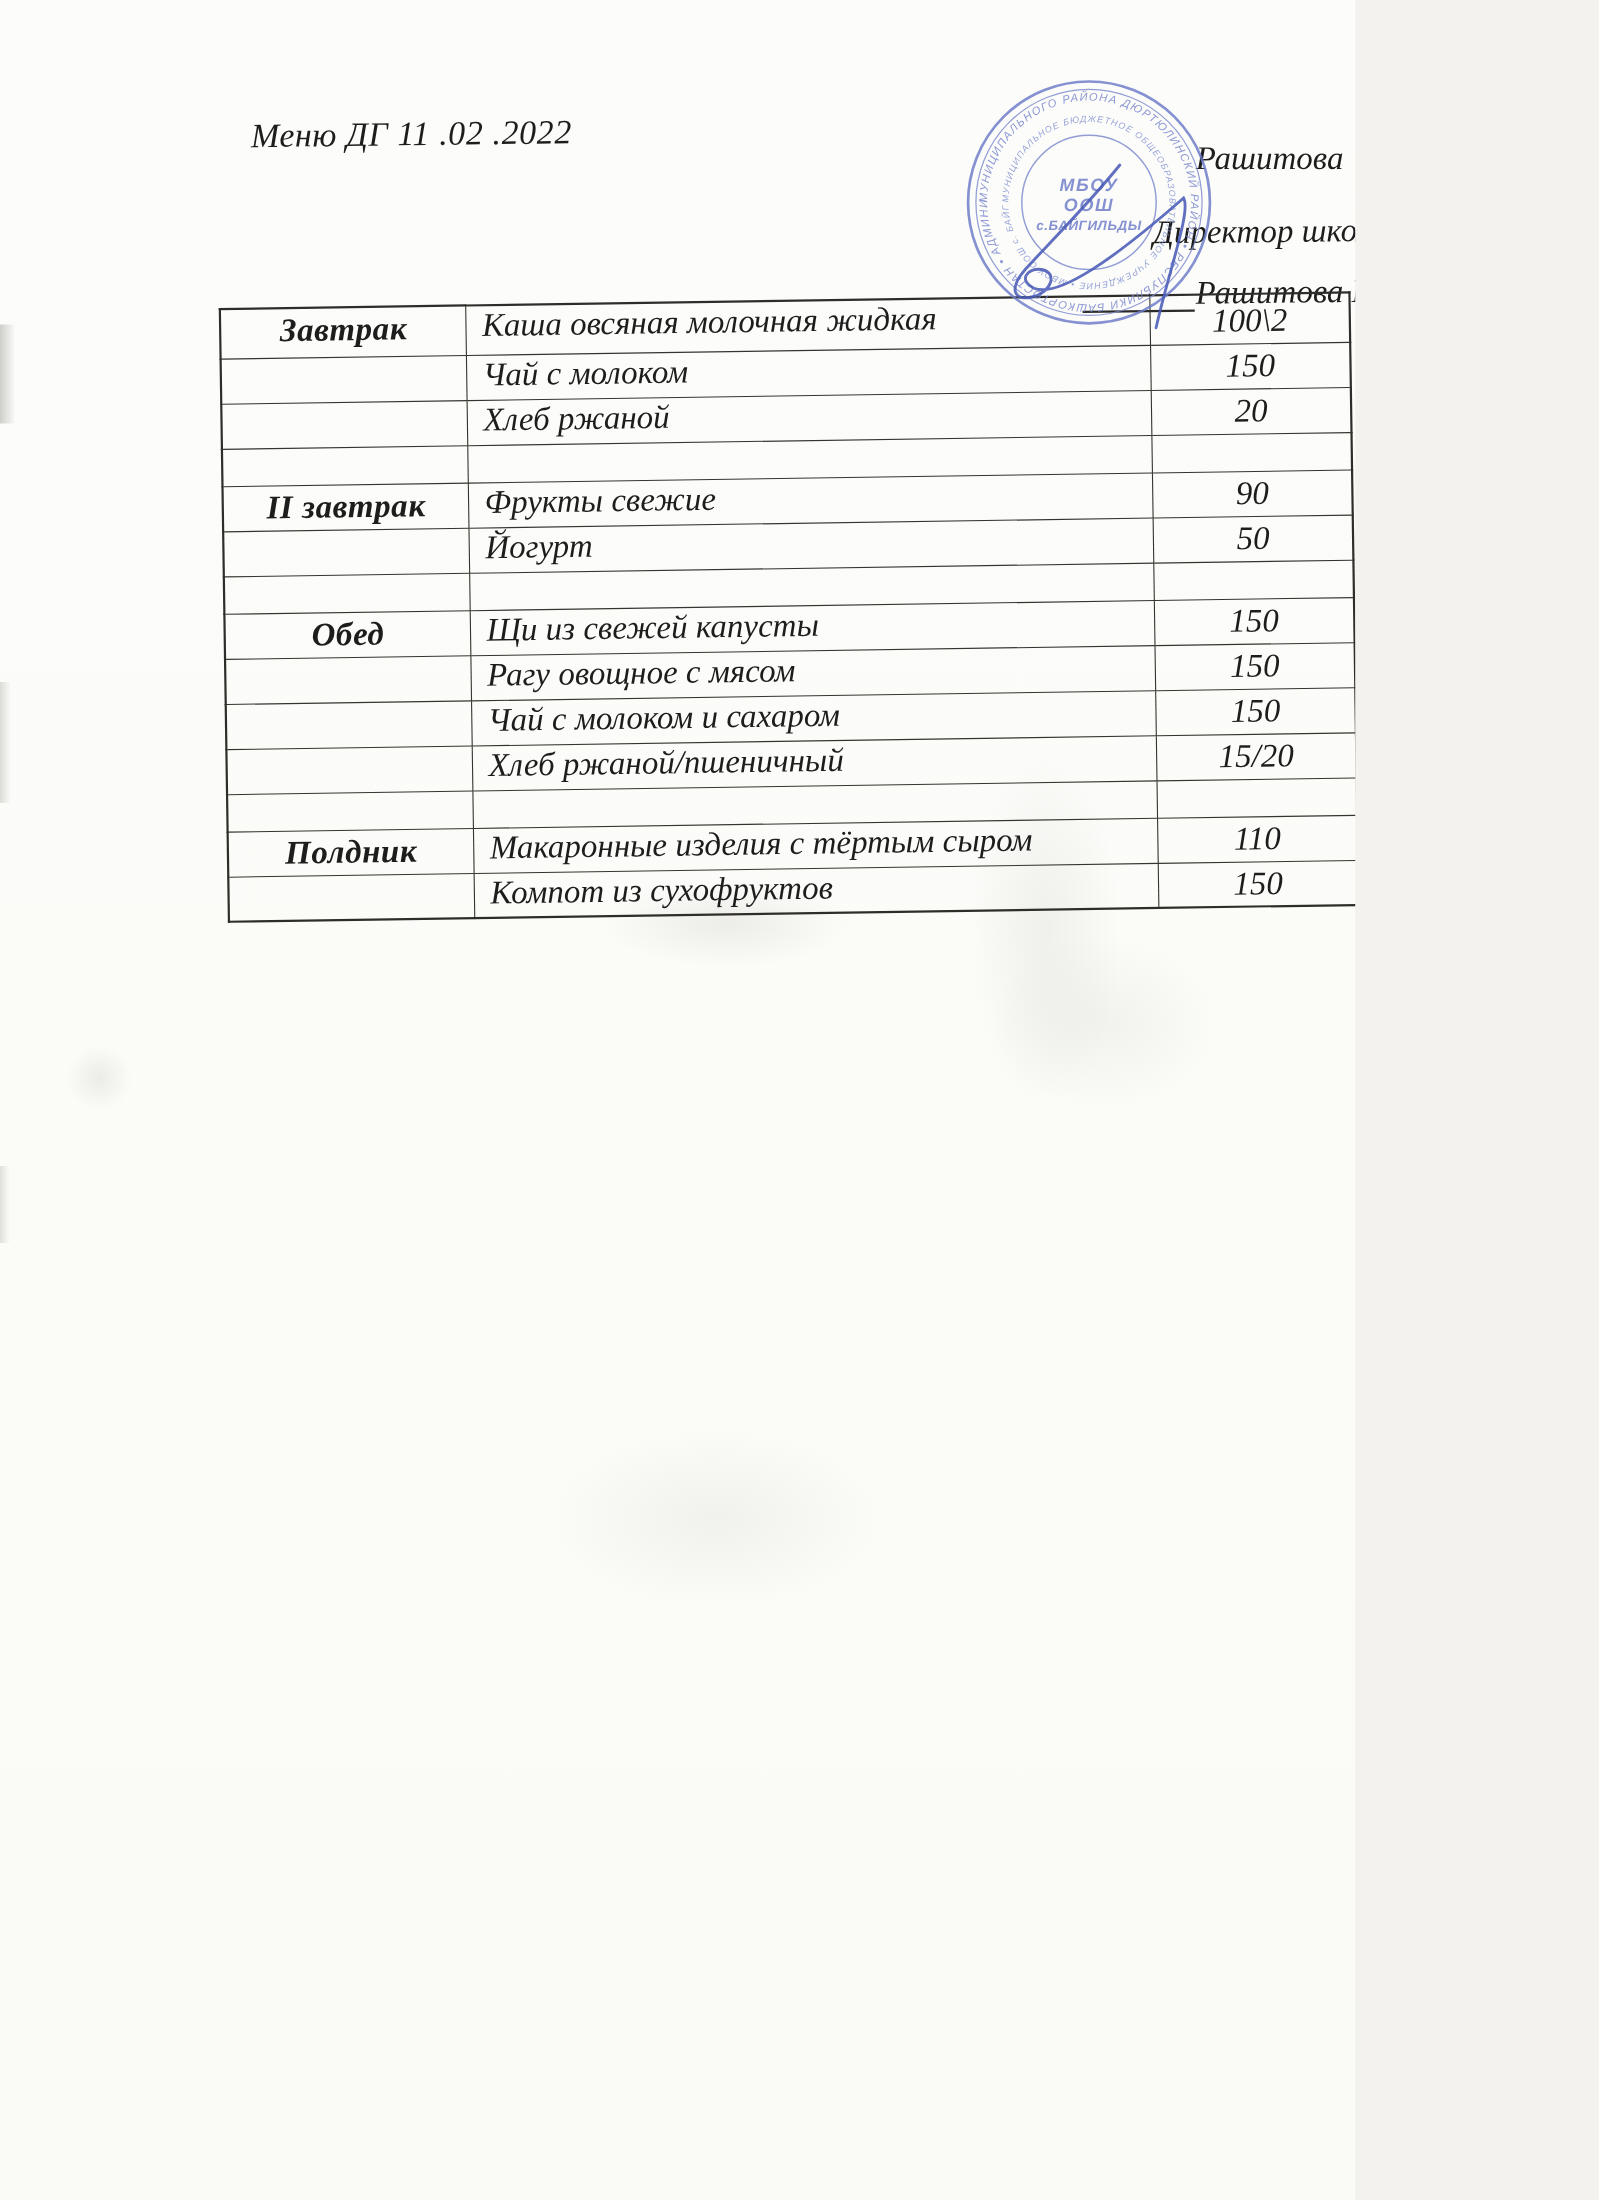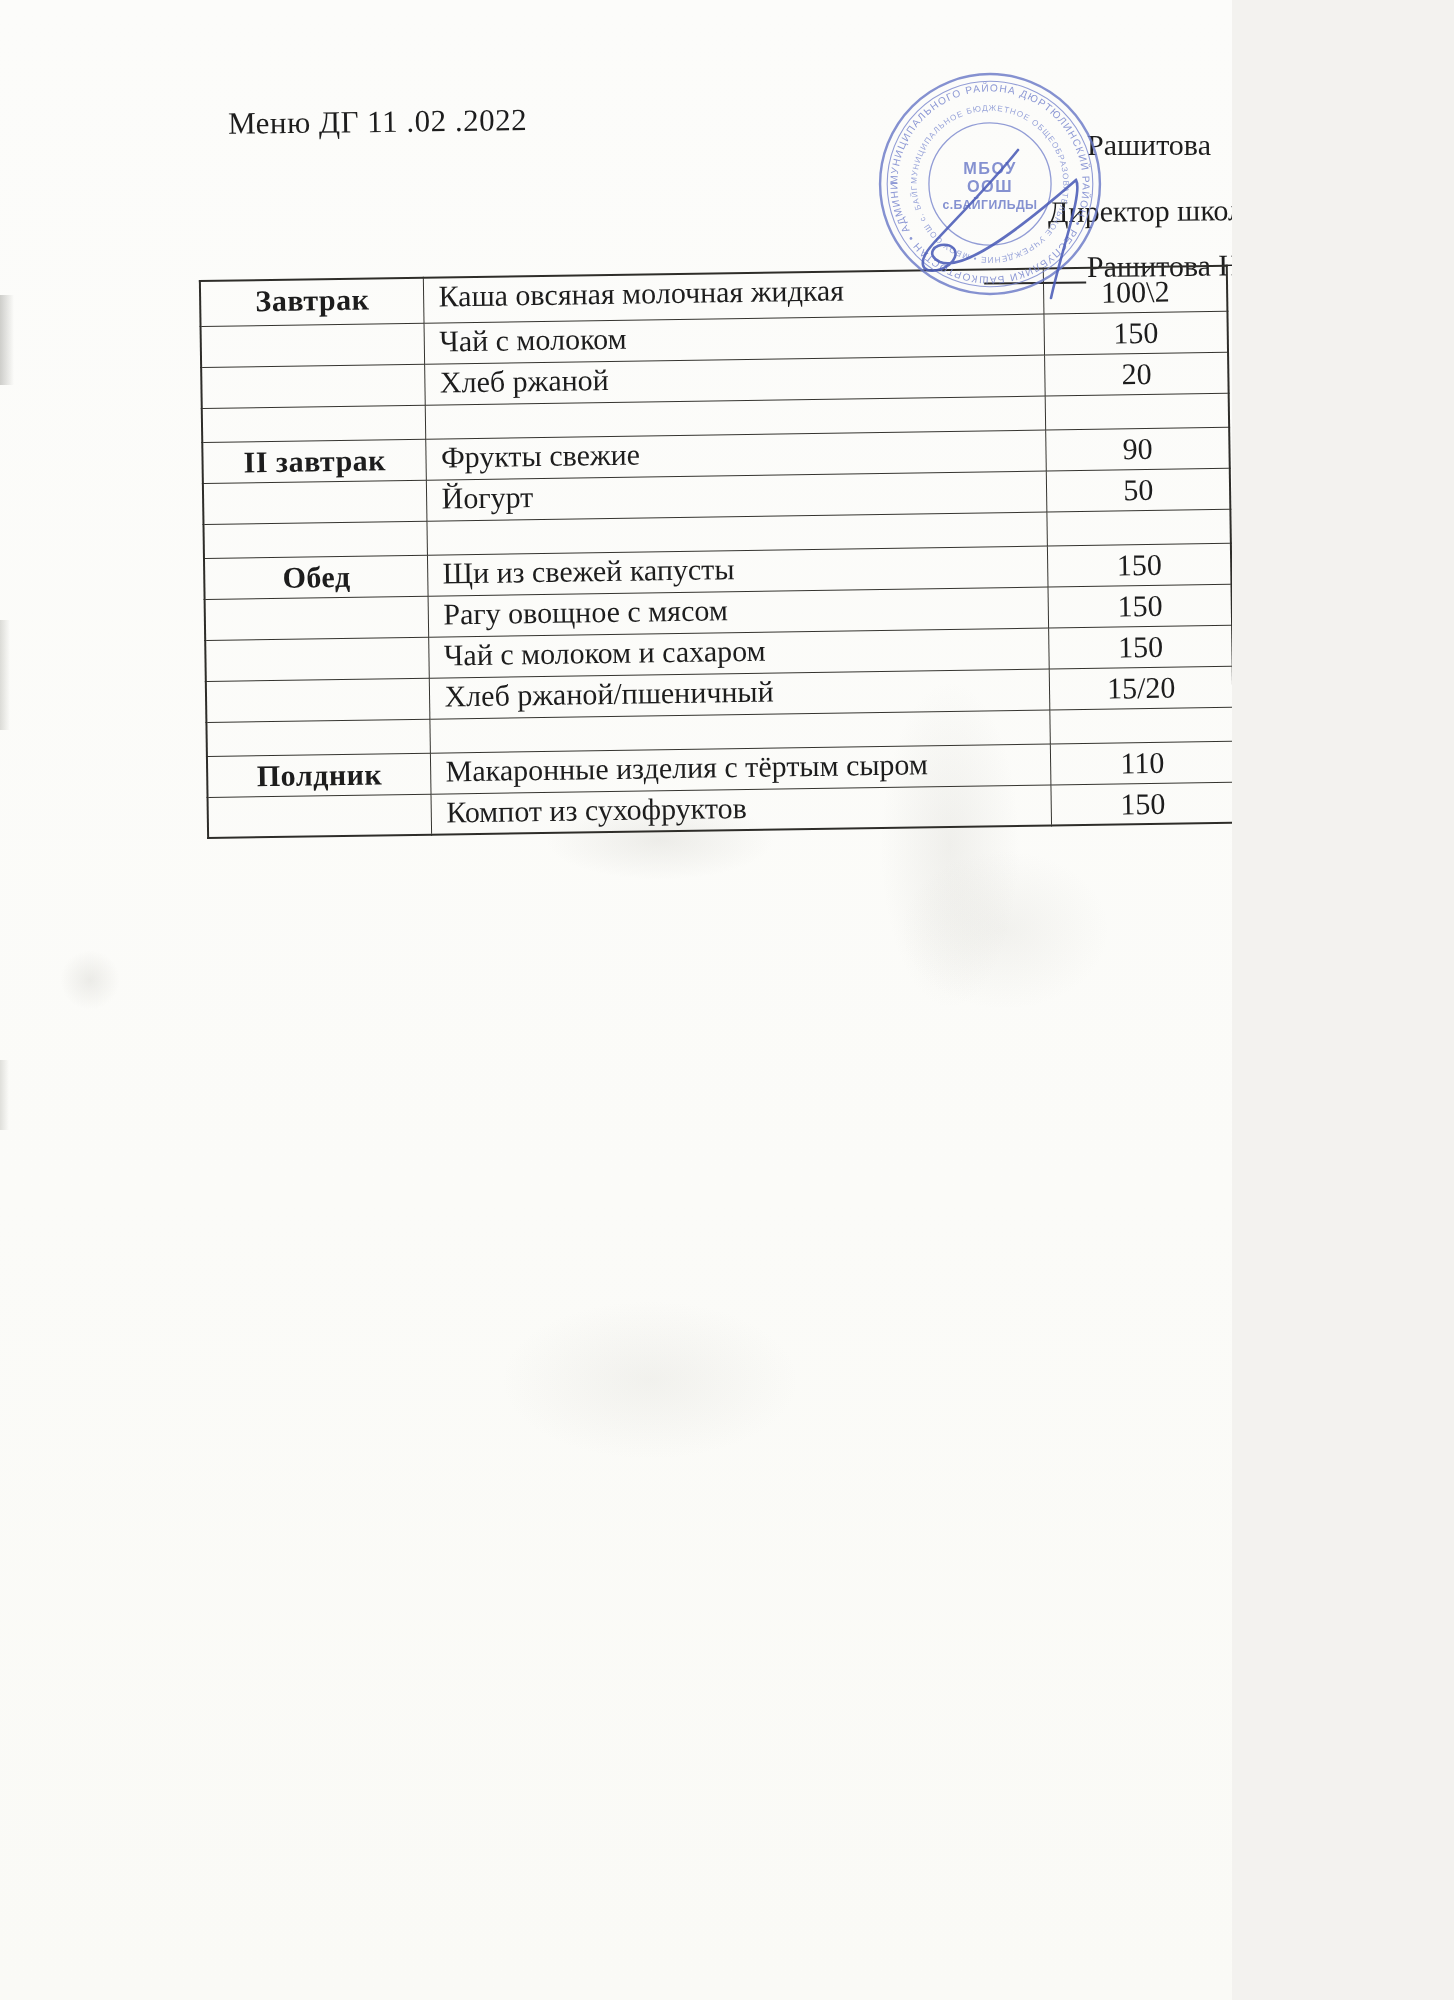--- a/index.html
+++ b/index.html
@@ -7,20 +7,21 @@
     width:1454px;height:2000px;
     background:#f3f2ef;
     font-family:"Liberation Serif","DejaVu Serif",serif;
     color:#1d1d1d;
     overflow:hidden;
   }
   .page{
     position:relative;width:1232px;height:2000px;
     background:linear-gradient(180deg,#fcfcfa 0%,#fbfbf8 60%,#fafaf6 100%);
     overflow:hidden;
+    font-style:italic;
   }
   .page-title{
     position:absolute;left:228px;top:104px;
     font-size:31px;letter-spacing:.5px;
     transform:rotate(-0.7deg);
     white-space:nowrap;
   }
   .approve-1{position:absolute;left:1087px;top:128px;font-size:30px;white-space:nowrap;}
   .approve-2{position:absolute;left:1048px;top:194px;font-size:30px;white-space:nowrap;transform:rotate(-0.6deg);}
   .approve-3{position:absolute;left:1087px;top:249px;font-size:30px;white-space:nowrap;transform:rotate(-0.6deg);}

